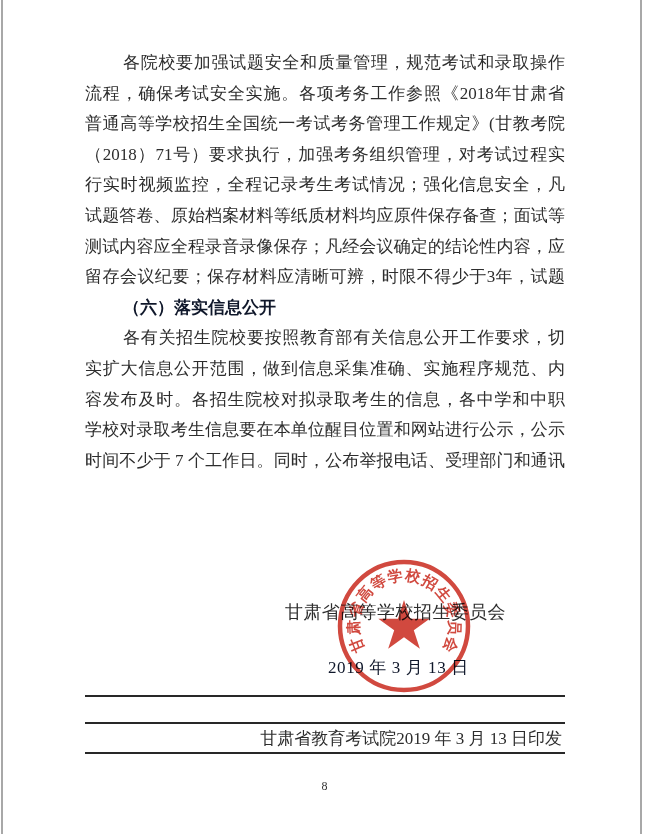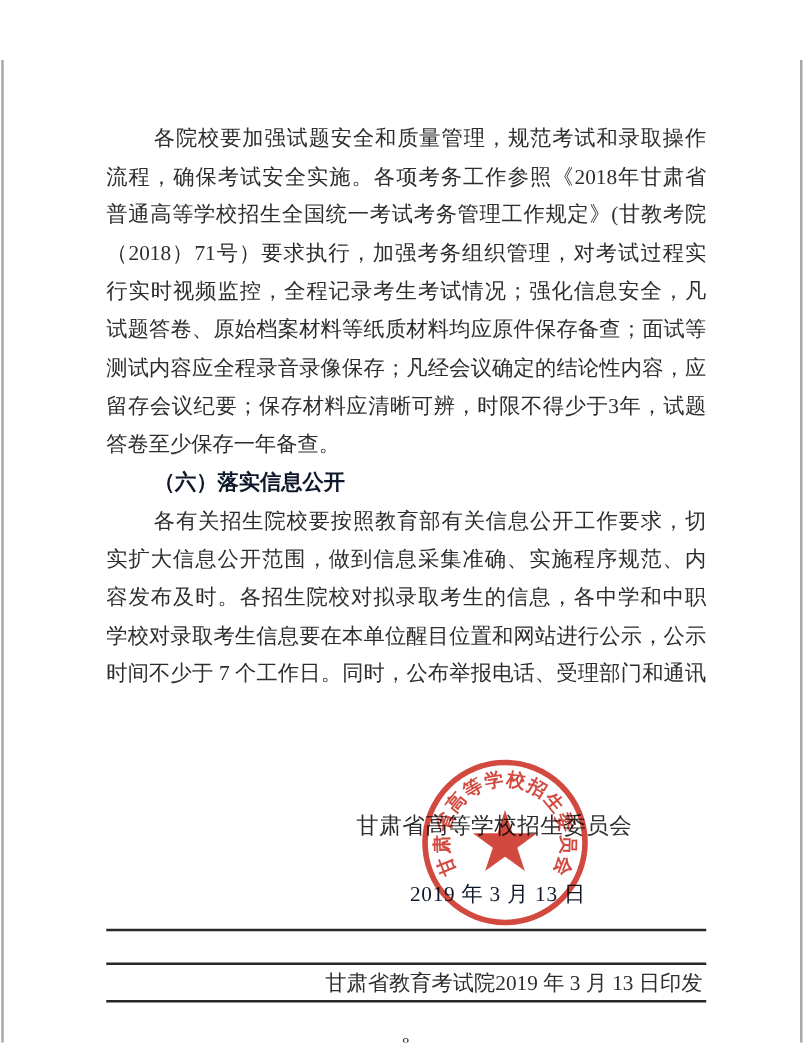--- a/index.html
+++ b/index.html
@@ -4,21 +4,21 @@
 <style>
   html,body{margin:0;padding:0;}
   body{
     width:649px;height:834px;
     background:#ffffff;
     font-family:"Liberation Serif", serif;
     position:relative;
     overflow:hidden;
   }
   .page{
-    position:absolute;left:0;top:0;width:649px;height:751px;background:#ffffff;margin-top:48px;
+    position:absolute;left:0;top:0;width:649px;height:751px;background:#ffffff;
   }
   .scan-edge{
     position:absolute;top:0;width:2px;height:834px;background:#a8a8a8;
   }
   .scan-edge.left{left:1px;}
   .scan-edge.right{left:640px;}
   .doc-body{
     position:absolute;left:85px;top:48px;width:480px;
     font-size:17px;line-height:30.6px;color:#2d2d2d;
     letter-spacing:0;
@@ -81,21 +81,20 @@
   <div class="doc-body">
     <div>
         <div class="bline indent">各院校要加强试题安全和质量管理，规范考试和录取操作</div>
         <div class="bline">流程，确保考试安全实施。各项考务工作参照《2018年甘肃省</div>
         <div class="bline">普通高等学校招生全国统一考试考务管理工作规定》(甘教考院</div>
         <div class="bline">（2018）71号）要求执行，加强考务组织管理，对考试过程实</div>
         <div class="bline">行实时视频监控，全程记录考生考试情况；强化信息安全，凡</div>
         <div class="bline">试题答卷、原始档案材料等纸质材料均应原件保存备查；面试等</div>
         <div class="bline">测试内容应全程录音录像保存；凡经会议确定的结论性内容，应</div>
         <div class="bline">留存会议纪要；保存材料应清晰可辨，时限不得少于3年，试题</div>
-        <div class="bline last">答卷至少保存一年备查。</div>
       </div>
     <div class="bline heading indent last">（六）落实信息公开</div>
     <div>
         <div class="bline indent">各有关招生院校要按照教育部有关信息公开工作要求，切</div>
         <div class="bline">实扩大信息公开范围，做到信息采集准确、实施程序规范、内</div>
         <div class="bline">容发布及时。各招生院校对拟录取考生的信息，各中学和中职</div>
         <div class="bline">学校对录取考生信息要在本单位醒目位置和网站进行公示，公示</div>
         <div class="bline">时间不少于 7 个工作日。同时，公布举报电话、受理部门和通讯</div>
       </div>
   </div>

